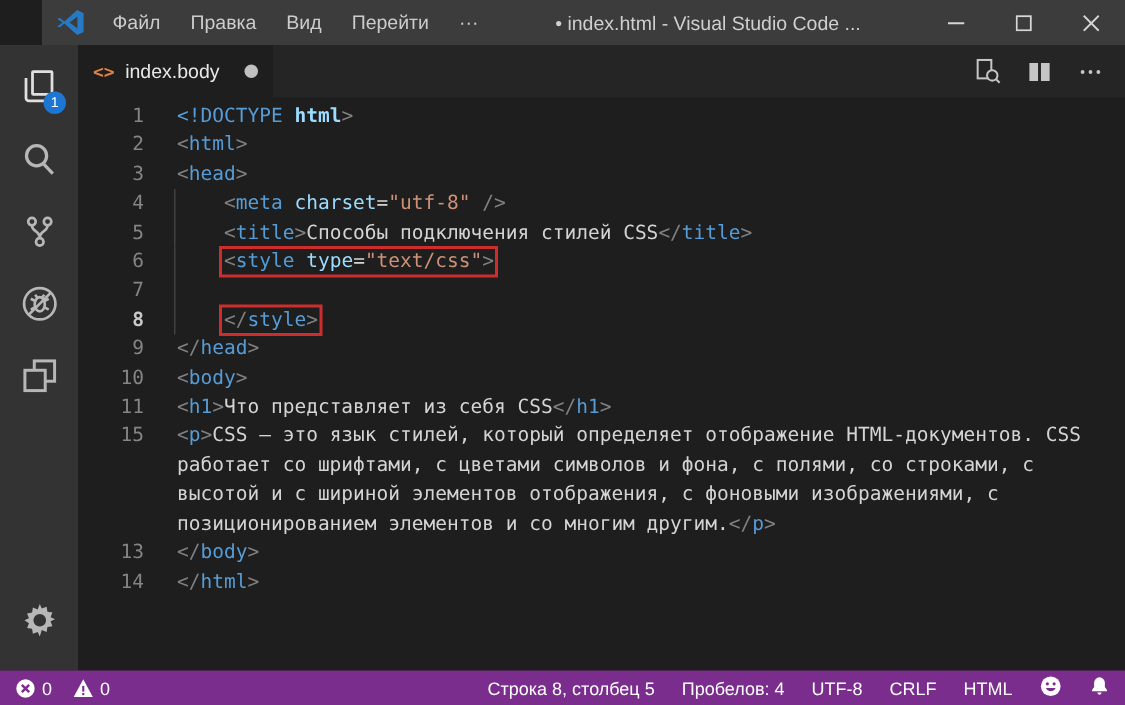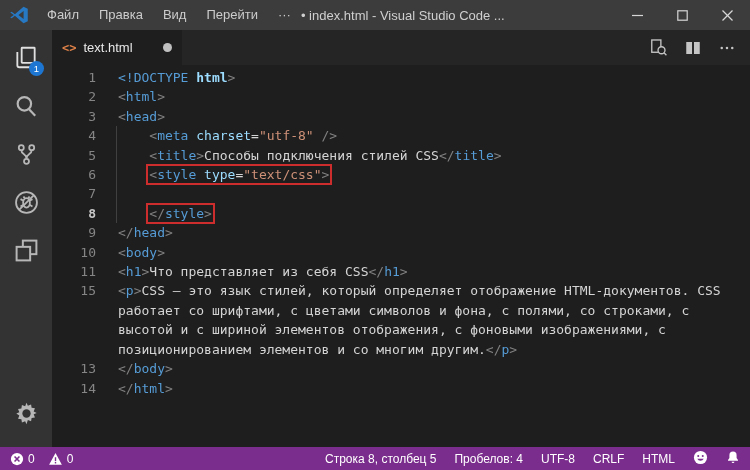--- a/index.html
+++ b/index.html
@@ -2,25 +2,25 @@
 <html><head>
 <meta charset="utf-8">
 <style>
   * { margin:0; padding:0; box-sizing:border-box; }
   html,body { width:750px; height:470px; overflow:hidden; background:#1e1e1e;
               font-family:"Liberation Sans", sans-serif; }
   .window { width:750px; height:470px; display:flex; flex-direction:column; background:#1e1e1e; }
 
   
   .titlebar { height:30px; flex:0 0 30px; background:#3c3c3c; color:#cccccc;
-              display:flex; align-items:center; font-size:13px; }
+              display:flex; align-items:center; font-size:13px;margin-left:28px; }
   .logo { width:20px; height:20px; margin-left:9px; flex:0 0 20px; }
   .menus { display:flex; margin-left:8px; }
   .menu { padding:0 10px; line-height:30px; cursor:default; }
-  .win-title { flex:1; text-align:left; color:#cfcfcf; white-space:nowrap; overflow:hidden; }
+  .win-title { flex:1; text-align:center; color:#cfcfcf; white-space:nowrap; overflow:hidden; }
   .controls { display:flex; height:30px; }
   .ctrl { width:45px; height:30px; display:flex; align-items:center; justify-content:center; }
   .ctrl svg { stroke:#d6d6d6; }
 
   
   .main { flex:1; display:flex; min-height:0; }
 
   
   .activitybar { width:52px; flex:0 0 52px; background:#333333; display:flex;
                  flex-direction:column; align-items:center; padding-top:4px; }
@@ -151,21 +151,21 @@
           <path fill="#cfcfcf" d="M12 1.6l1.3 2.9 3.1-1.2.5 3.2 3.2.5-1.2 3.1 2.9 1.3-2.9 1.3 1.2 3.1-3.2.5-.5 3.2-3.1-1.2L12 22.4l-1.3-2.9-3.1 1.2-.5-3.2-3.2-.5 1.2-3.1L2.2 12l2.9-1.3-1.2-3.1 3.2-.5.5-3.2 3.1 1.2z"></path>
           <circle cx="12" cy="12" r="4" fill="#333333"></circle>
         </svg>
       </div>
     </div>
 
     <div class="editor-col">
       <div class="tabbar">
         <div class="tab">
           <span class="tab-glyph">&lt;&gt;</span>
-          <span class="tab-label">text.html</span>
+          <span class="tab-label">index.body</span>
           <span class="dirty-dot"></span>
         </div>
         <div class="tab-actions">
           <div>
             <svg width="19" height="19" viewBox="0 0 24 24" fill="none" stroke="#c5c5c5" stroke-width="1.7">
               <rect x="3.5" y="2.5" width="11.5" height="15.5"></rect>
               <circle cx="15.8" cy="15.5" r="4.4" fill="#252526"></circle>
               <line x1="19" y1="18.7" x2="22" y2="21.7"></line>
             </svg>
           </div>

